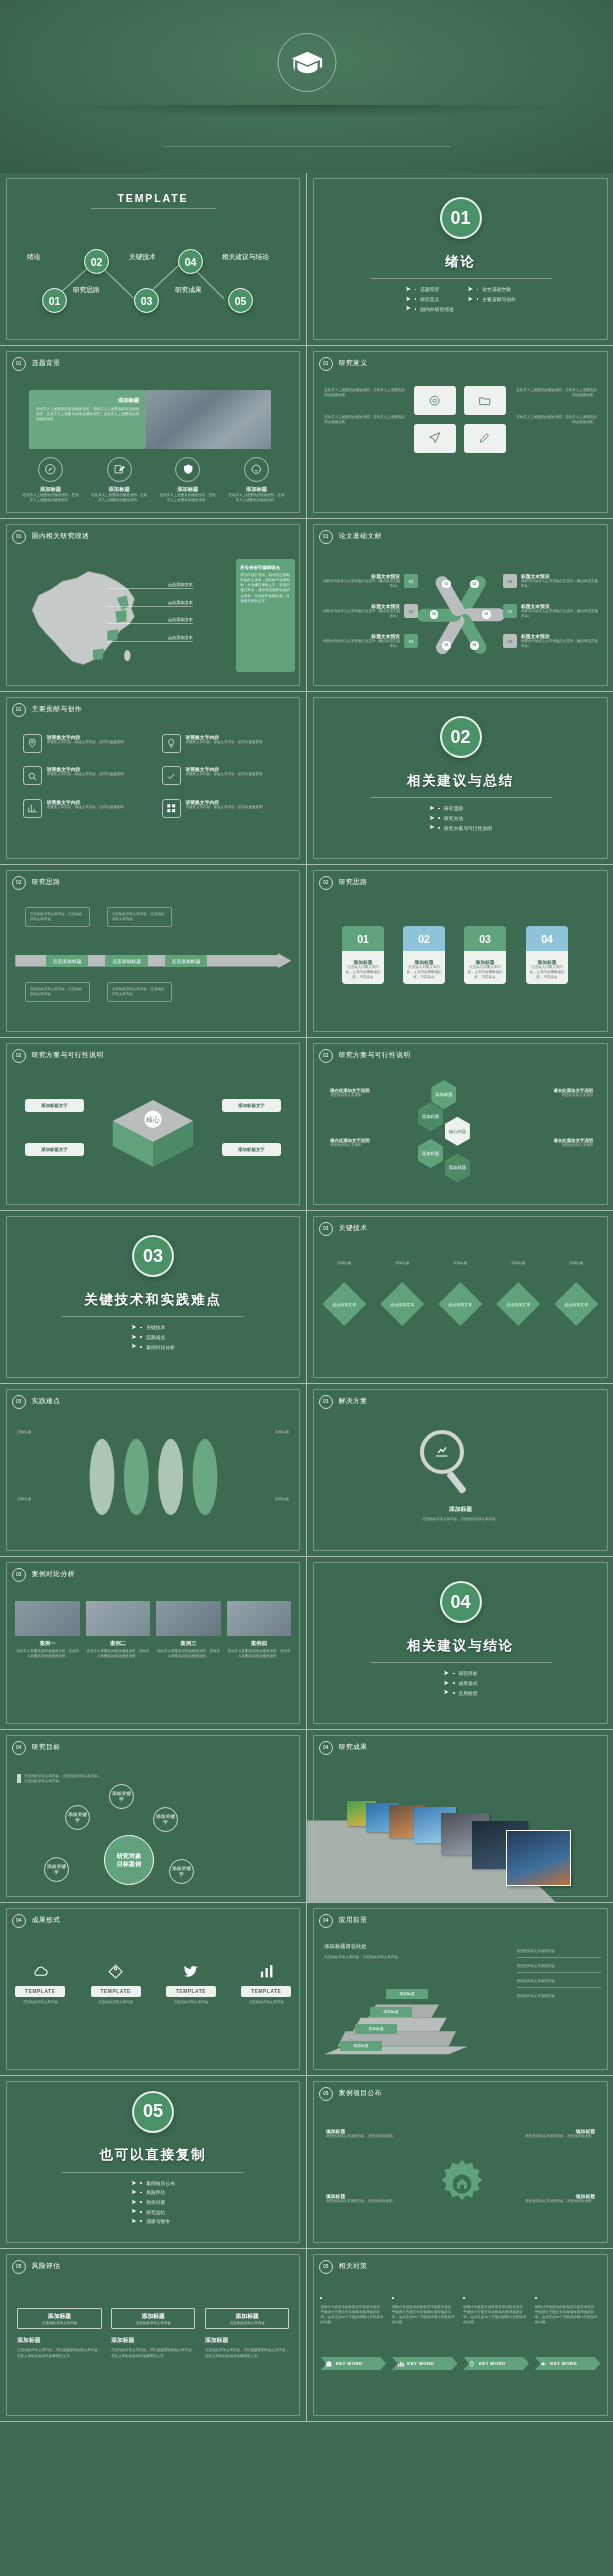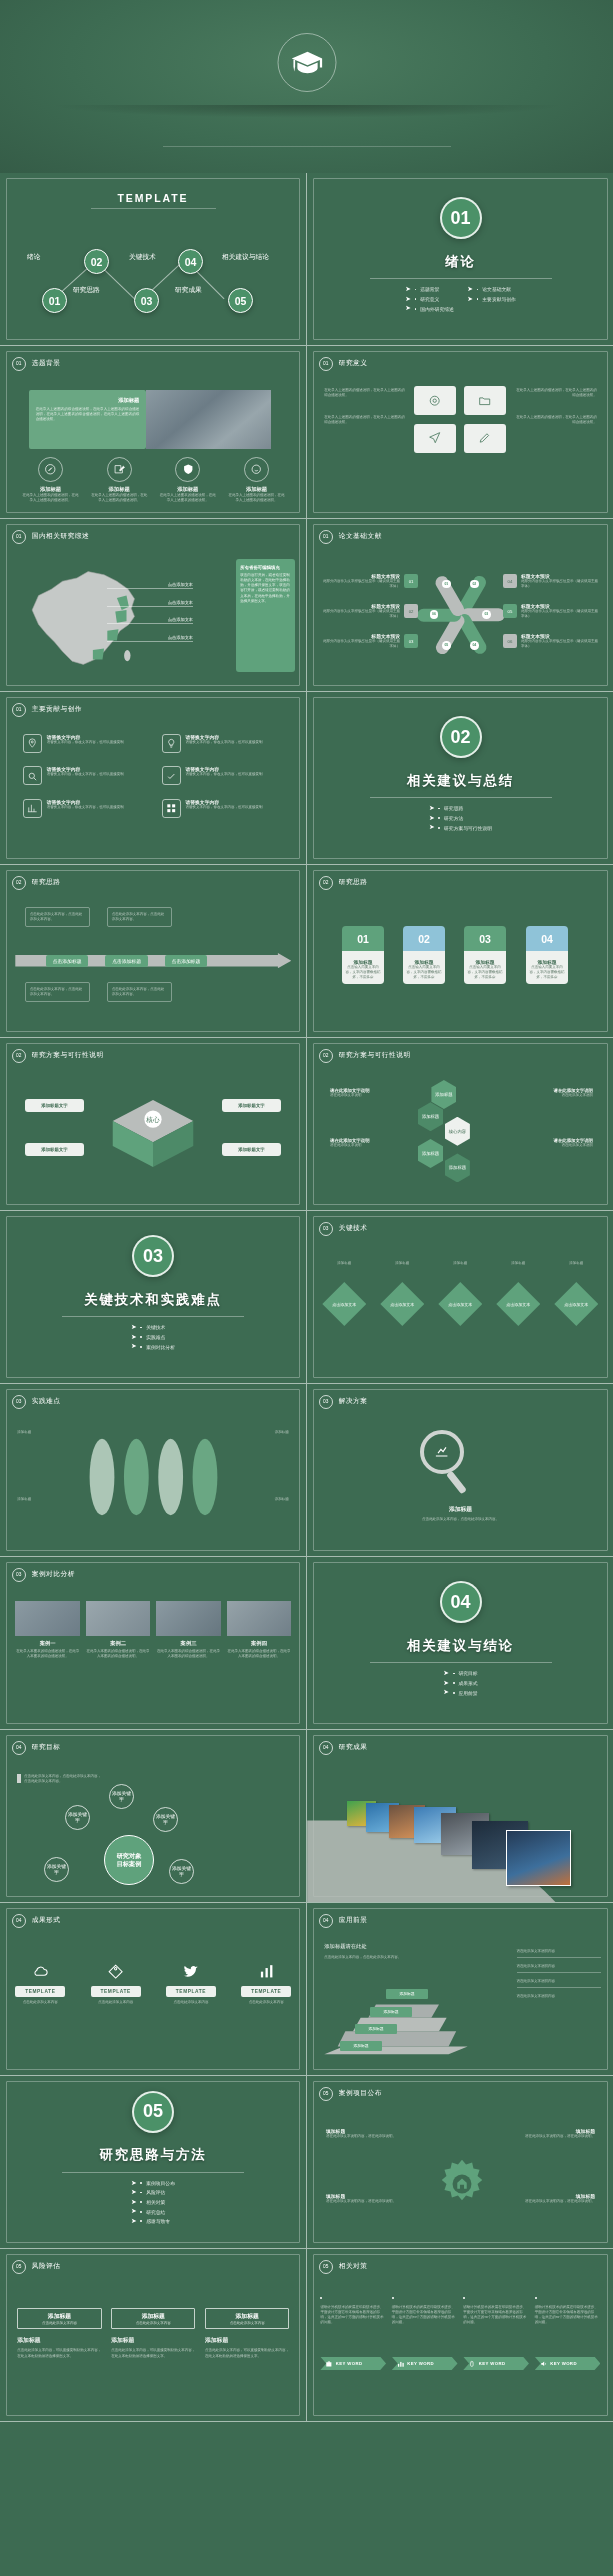--- a/index.html
+++ b/index.html
@@ -902,21 +902,21 @@
       <div class="tiny" style="border-bottom:1px solid rgba(255,255,255,.3);padding-bottom:2.9px;margin-bottom:5.8px;">请在此添加文字说明内容</div>
       <div class="tiny" style="border-bottom:1px solid rgba(255,255,255,.3);padding-bottom:2.9px;margin-bottom:5.8px;">请在此添加文字说明内容</div>
       <div class="tiny">请在此添加文字说明内容</div>
     </div>
   </div>
 
   <div class="slide">
     <div class="inner"></div>
     <div class="sec">
       <div class="ring">05</div>
-      <div class="sec-title">研究思路与方法</div>
+      <div class="sec-title">也可以直接复制</div>
       <div class="rule"></div>
       <div class="bullets">
         <div class="bul">
             <span class="arrow">➤</span>
             <span class="dot"></span>
             <span>案例项目公布</span>
           </div>
         <div class="bul">
             <span class="arrow">➤</span>
             <span class="dot"></span>

